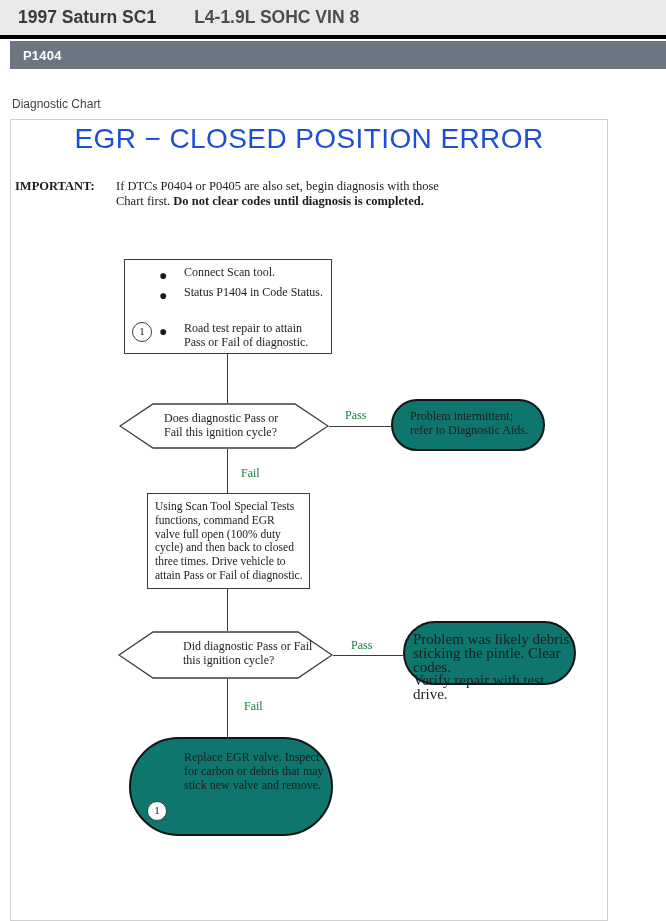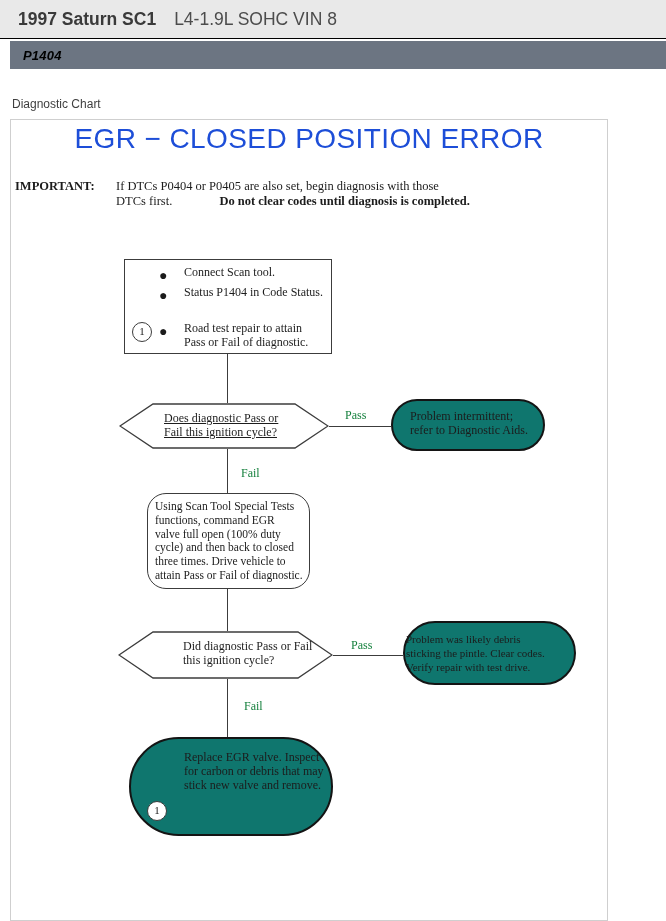--- a/index.html
+++ b/index.html
@@ -4,48 +4,48 @@
 <style>
   * { margin:0; padding:0; box-sizing:border-box; }
   html,body { background:#fff; }
   .page {
     position:relative; width:666px; height:921px; overflow:hidden;
     font-family:"Liberation Sans", sans-serif; background:#fff;
   }
   
   .header-bar {
     position:absolute; left:0; top:0; width:666px; height:39px;
-    background:#e9e9e9; border-bottom:1px solid #000000;
-    display:flex; align-items:center; padding-left:18px;
+    background:#e9e9e9; border-bottom:4px solid #000000;
+    display:flex; align-items:center; padding-left:18px;gap:32px;
   }
   .header-bar .t-bold { font-size:17.5px; font-weight:bold; color:#3a3a3a; }
-  .header-bar .t-rest { font-size:17.5px; font-weight:400; color:#4c4c4c; margin-left:18px; }
+  .header-bar .t-rest { font-size:17.5px; font-weight:700; color:#4c4c4c; margin-left:6px; }
   .code-bar {
     position:absolute; left:10px; top:41px; width:656px; height:28px;
     background:#6c7582; display:flex; align-items:center; padding-left:13px;
     cursor:pointer;
   }
-  .code-bar .code-label { color:#000000; font-size:13px; font-weight:bold; letter-spacing:.2px;font-style:italic; }
+  .code-bar .code-label { color:#ffffff; font-size:13px; font-weight:bold; letter-spacing:.2px; }
   .section-label {
     position:absolute; left:12px; top:97px; font-size:12px; color:#3f3f3f;
   }
   
   .chart-panel {
     position:absolute; left:10px; top:119px; width:598px; height:802px;
     background:#fff; border:1px solid #cfcfcf;
     font-family:"Liberation Serif", serif; color:#1c1c1c;
   }
   .chart-title {
     position:absolute; left:0; top:3px; width:100%; text-align:center;
     font-family:"Liberation Sans", sans-serif; font-weight:normal;
     font-size:28px; letter-spacing:.4px; color:#1d4ed8;
   }
   .imp-label { position:absolute; left:4px; top:59px; font-weight:bold; font-size:12.5px; }
   .imp-text  { position:absolute; left:105px; top:59px; font-size:12.5px; line-height:14.5px; }
-  .imp-text .b { font-weight:bold;margin-left:44px; }
+  .imp-text .b { font-weight:bold; }
   
   .fc-box { position:absolute; background:#fff; border:1.2px solid #3c3c3c; }
   .fc-oval { position:absolute; background:#0f766e; border:2.5px solid #141414; }
   .fc-text { position:absolute; font-size:12px; line-height:13.8px; white-space:pre-line; }
   .vline { position:absolute; width:1.2px; background:#3c3c3c; }
   .hline { position:absolute; height:1.2px; background:#3c3c3c; }
   .edge-label { position:absolute; font-size:12px; color:#15803d; }
   .bullet { position:absolute; font-size:14px; line-height:12px; }
   .circle-marker {
     position:absolute; width:20px; height:20px; border:1.2px solid #3c3c3c;
@@ -71,73 +71,73 @@
 
   <div class="section-label">Diagnostic Chart</div>
 
   <div class="chart-panel">
 
     <div class="chart-title">EGR  −  CLOSED POSITION ERROR</div>
 
     <div class="imp-label">IMPORTANT:</div>
     <div class="imp-text">
       <div>If DTCs P0404 or P0405 are also set, begin diagnosis with those</div>
-      <div><span>DTCs first. </span><span class="b">Do not clear codes until diagnosis is completed.</span></div>
+      <div><span>Chart first. </span><span class="b">Do not clear codes until diagnosis is completed.</span></div>
     </div>
 
     <div class="fc-box" style="left:113px; top:139px; width:208px; height:95px;">
       <span class="bullet" style="left:34px; top:10px;">●</span>
       <div class="fc-text" style="left:59px; top:6px;">Connect Scan tool.</div>
       <span class="bullet" style="left:34px; top:30px;">●</span>
       <div class="fc-text" style="left:59px; top:26px;">Status P1404 in Code Status.</div>
       <span class="circle-marker" style="left:7px; top:62px;">1</span>
       <span class="bullet" style="left:34px; top:66px;">●</span>
       <div class="fc-text" style="left:59px; top:62px;">Road test repair to attain
 Pass or Fail of diagnostic.</div>
     </div>
 
     <div class="vline" style="left:216px; top:234px; height:49px;"></div>
 
     <svg class="hex-svg" style="left:108px; top:283px;" width="210" height="46">
       <polygon points="1,23 34,1 176,1 209,23 176,45 34,45" fill="#ffffff" stroke="#3c3c3c" stroke-width="1.3"></polygon>
     </svg>
-    <div class="hex-text" style="left:153px; top:291px;text-decoration:underline;">Does diagnostic Pass or
+    <div class="hex-text" style="left:153px; top:291px;">Does diagnostic Pass or
 Fail this ignition cycle?</div>
     <div class="edge-label" style="left:334px; top:288px;">Pass</div>
     <div class="hline" style="left:318px; top:306px; width:62px;"></div>
 
     <div class="fc-oval" style="left:380px; top:279px; width:154px; height:52px; border-radius:26px;">
       <div class="fc-text" style="left:17px; top:9px;">Problem intermittent;
 refer  to Diagnostic Aids.</div>
     </div>
 
     <div class="vline" style="left:216px; top:329px; height:44px;"></div>
     <div class="edge-label" style="left:230px; top:346px;">Fail</div>
 
-    <div class="fc-box" style="left:136px; top:373px; width:163px; height:96px;border-radius:19px;">
+    <div class="fc-box" style="left:136px; top:373px; width:163px; height:96px;">
       <div class="fc-text" style="left:7px; top:6px; font-size:11.5px;">Using Scan Tool Special Tests
 functions, command EGR
 valve full open (100% duty
 cycle) and then back to closed
 three times. Drive vehicle to
 attain Pass or Fail of diagnostic.</div>
     </div>
 
     <div class="vline" style="left:216px; top:469px; height:42px;"></div>
 
     <svg class="hex-svg" style="left:107px; top:511px;" width="215" height="48">
       <polygon points="1,24 35,1 180,1 214,24 180,47 35,47" fill="#ffffff" stroke="#3c3c3c" stroke-width="1.3"></polygon>
     </svg>
     <div class="hex-text" style="left:152px; top:519px;margin-left:20px;">Did diagnostic Pass or Fail
 this ignition cycle?</div>
     <div class="edge-label" style="left:340px; top:518px;">Pass</div>
     <div class="hline" style="left:322px; top:535px; width:70px;"></div>
 
     <div class="fc-oval" style="left:392px; top:501px; width:173px; height:64px; border-radius:32px;">
-      <div class="fc-text" style="left:1px; top:10px; font-size:11px;">Problem was likely debris
+      <div class="fc-text" style="left:8px; top:10px; font-size:15px;">Problem was likely debris
 sticking the pintle. Clear codes.
 Verify repair with test drive.</div>
     </div>
 
     <div class="vline" style="left:216px; top:559px; height:58px;"></div>
     <div class="edge-label" style="left:233px; top:579px;">Fail</div>
 
     <div class="fc-oval" style="left:118px; top:617px; width:204px; height:99px; border-radius:50px;">
       <div class="fc-text" style="left:53px; top:12px;">Replace EGR valve. Inspect
 for carbon or debris that may

